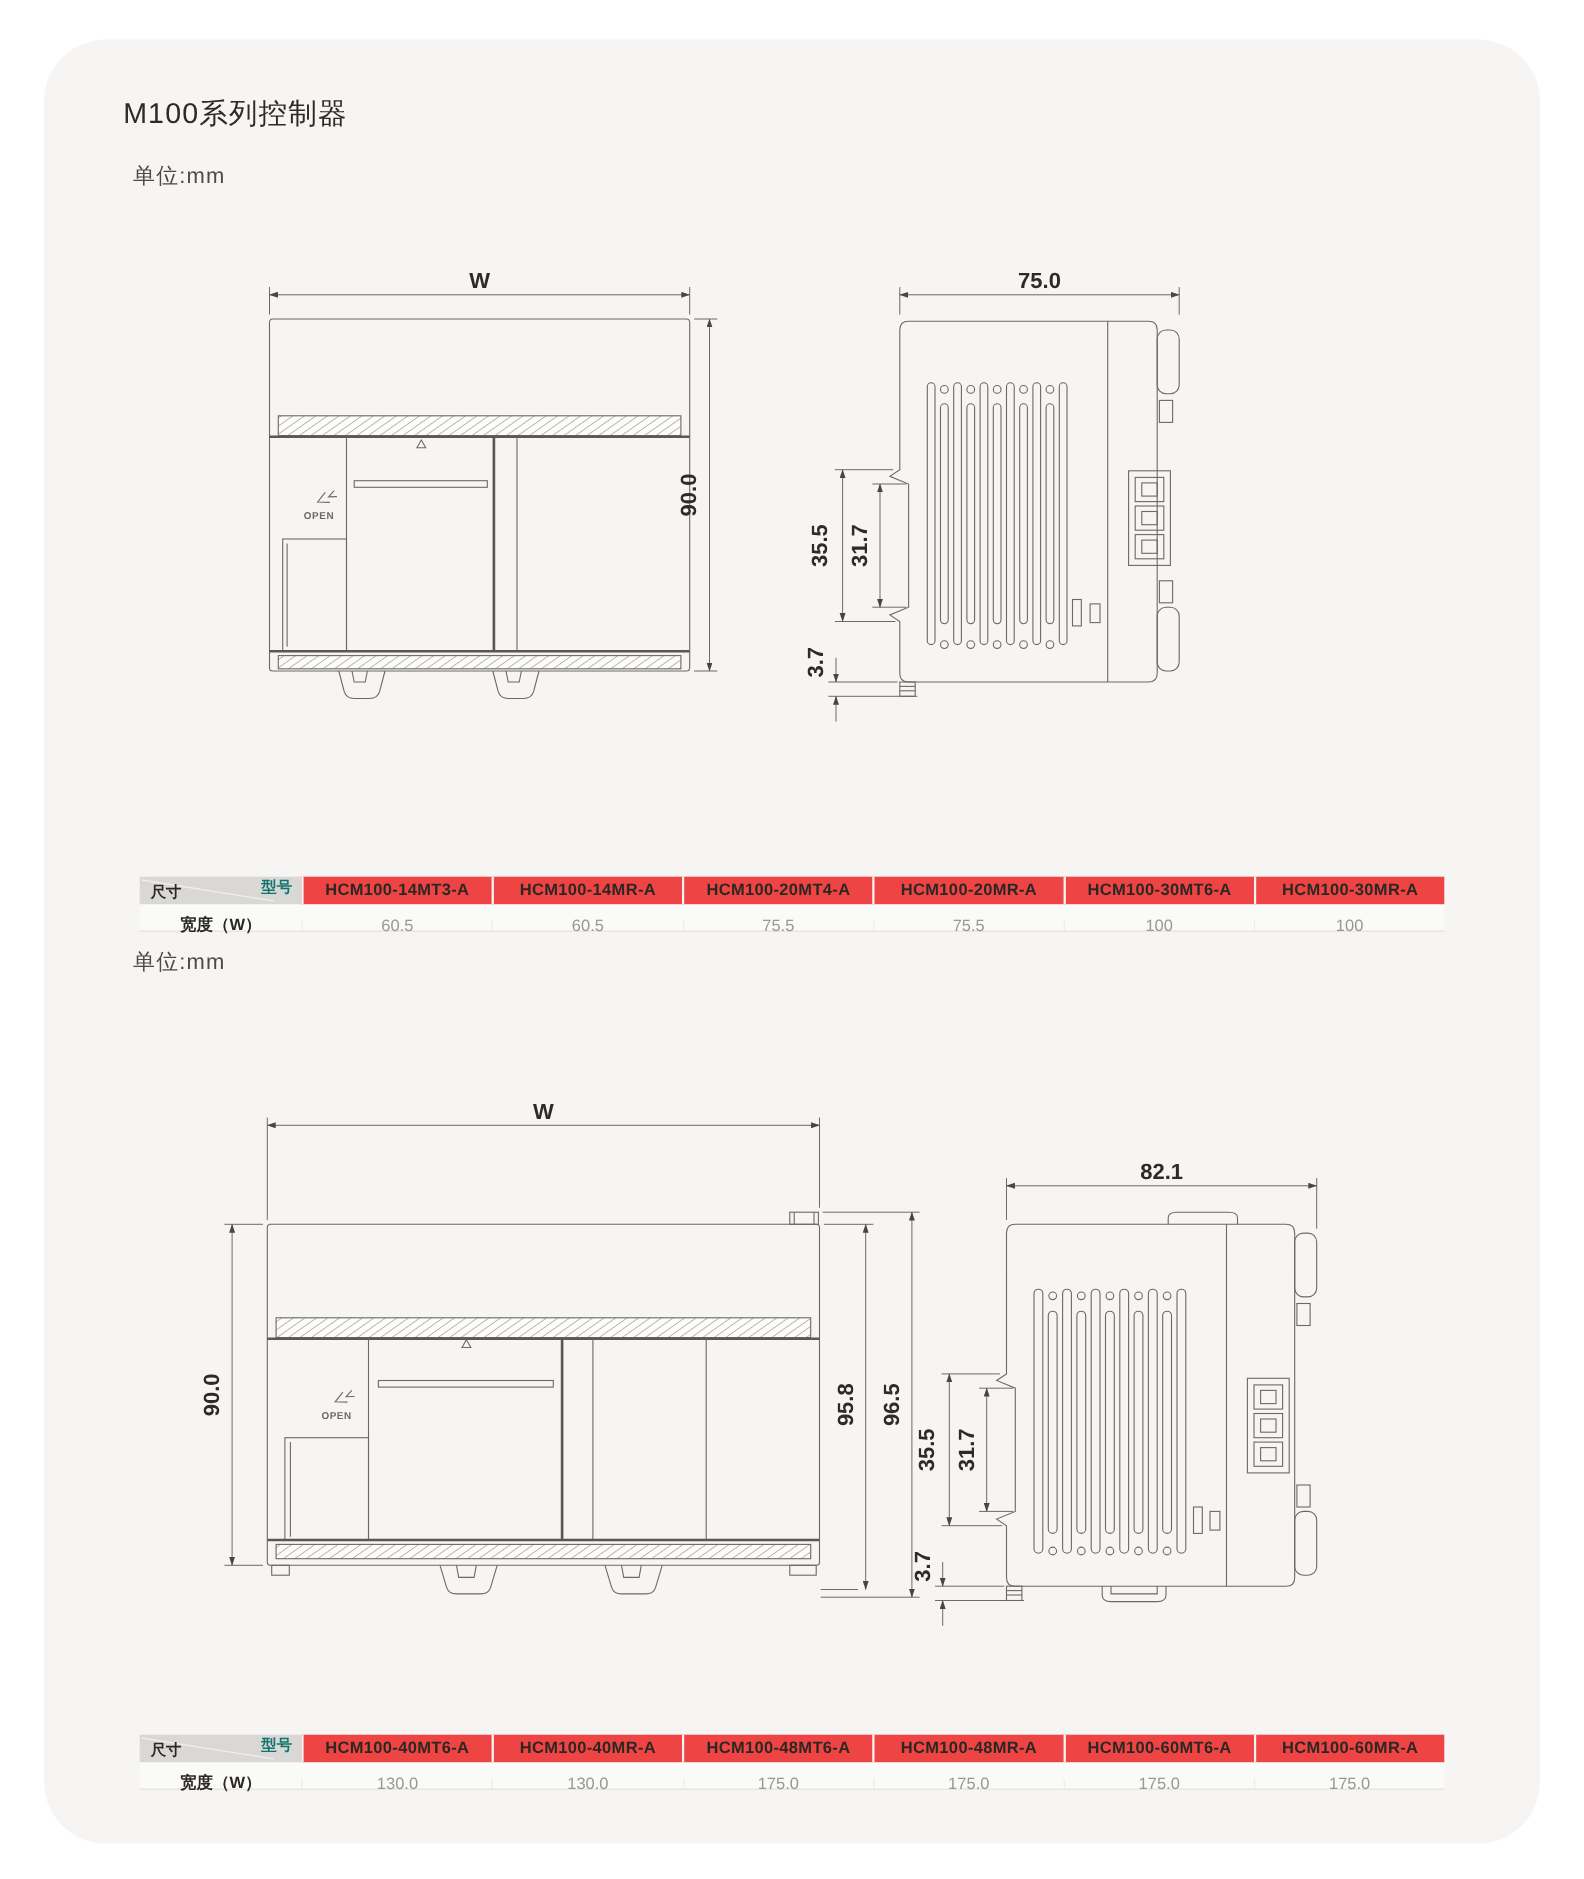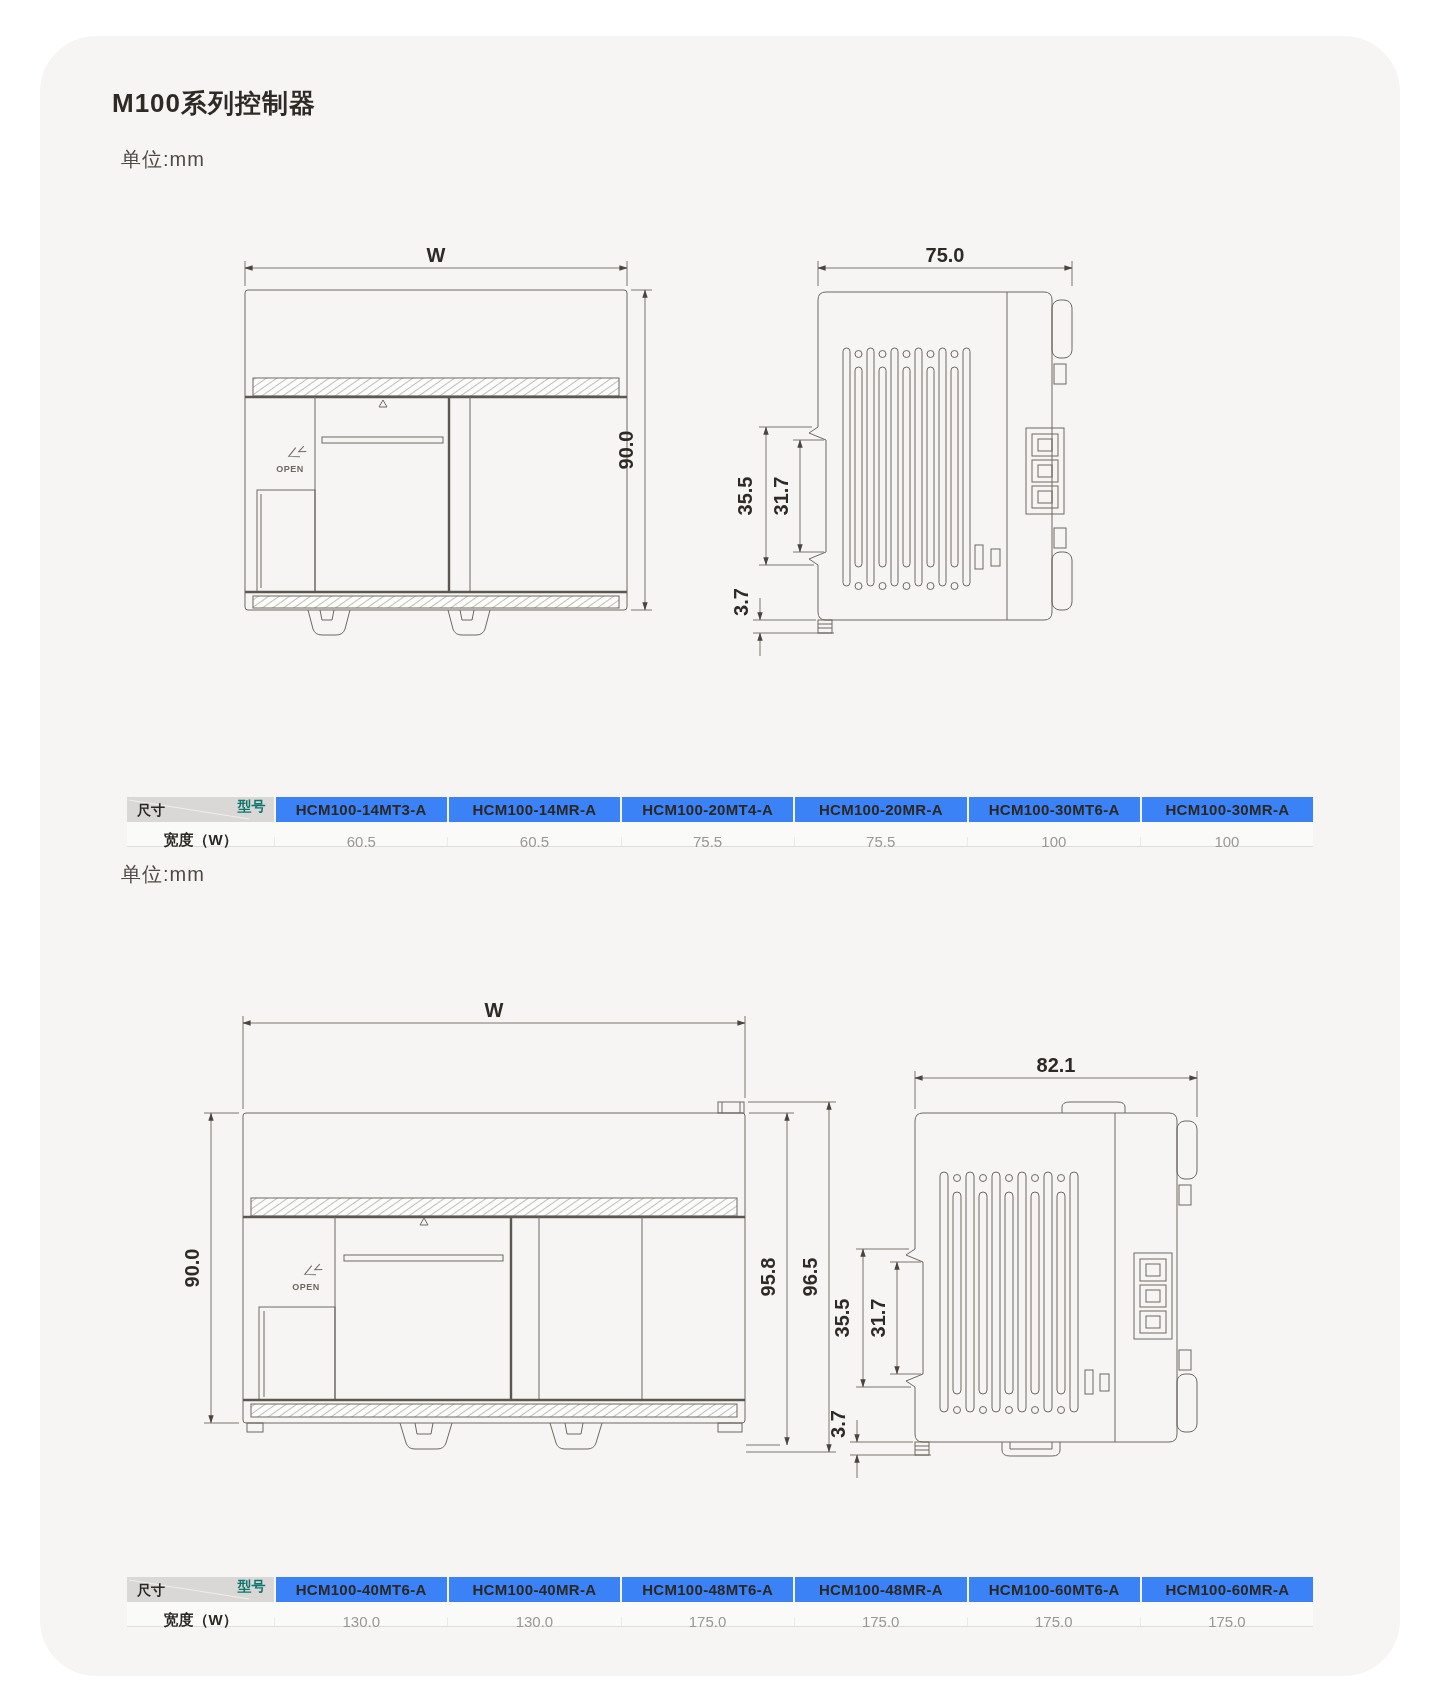--- a/index.html
+++ b/index.html
@@ -1,38 +1,38 @@
 <!DOCTYPE html>
 <html><head>
 <meta charset="utf-8">
 <style>
   html,body{margin:0;padding:0;background:#ffffff;}
   .page{position:relative;width:1440px;height:1708px;background:#ffffff;overflow:hidden;
         font-family:"Liberation Sans","DejaVu Sans",sans-serif;}
   .card{position:absolute;left:40px;top:36px;width:1360px;height:1640px;background:#f6f5f3;border-radius:56px;}
-  .title{position:absolute;left:112px;top:86px;font-size:26px;font-weight:bold;color:#2e2a26;letter-spacing:1px;}
+  .title{position:absolute;left:112px;top:86px;font-size:26px;font-weight:normal;color:#2e2a26;letter-spacing:1px;}
   .unit{position:absolute;left:121px;font-size:20px;color:#4e4943;letter-spacing:1px;}
   .unit1{top:146px;}
   .unit2{top:861px;}
   svg{position:absolute;left:0;}
   svg text{font-family:"Liberation Sans","DejaVu Sans",sans-serif;}
   .ln{fill:none;stroke:#6e6861;stroke-width:1;}
   .thk{fill:none;stroke:#5d5751;stroke-width:2.4;}
   .dim{fill:none;stroke:#6e6861;stroke-width:0.9;}
   .dimtext{font-size:20px;font-weight:bold;fill:#2e2a26;}
   .smalltext{font-size:9px;font-weight:bold;fill:#6e6861;letter-spacing:0.5px;}
   .dimtable{position:absolute;width:1186px;}
   .t1{left:127px;top:797px;}
   .t2{left:127px;top:1577px;}
   .thead{display:flex;height:25px;}
   .trow{display:flex;height:24px;background:#fafaf9;border-bottom:1px solid #e0dedc;}
   .corner{position:relative;width:148px;background:#d9d8d6;}
   .corner .br{position:absolute;left:10px;bottom:2px;font-size:14px;font-weight:bold;color:#2b2824;}
   .corner .tr{position:absolute;right:8px;top:1px;font-size:14px;font-weight:bold;color:#0f766e;}
-  .th{width:173px;background:#3b82f6;border-left:2px solid #f6f5f3;display:flex;align-items:center;justify-content:center;
+  .th{width:173px;background:#ef4444;border-left:2px solid #f6f5f3;display:flex;align-items:center;justify-content:center;
       font-size:15px;font-weight:bold;color:#2b2824;letter-spacing:0.3px;}
   .rowlabel{width:148px;display:flex;align-items:center;justify-content:center;font-size:15px;font-weight:bold;color:#2b2824;margin-top:12px;}
   .td{width:173px;border-left:1px solid #eceae8;display:flex;align-items:center;justify-content:center;
       font-size:15px;color:#9a9795;margin-top:15px;}
 </style>
 </head>
 <body>
 
 <div class="page">
   <div class="card"></div>

